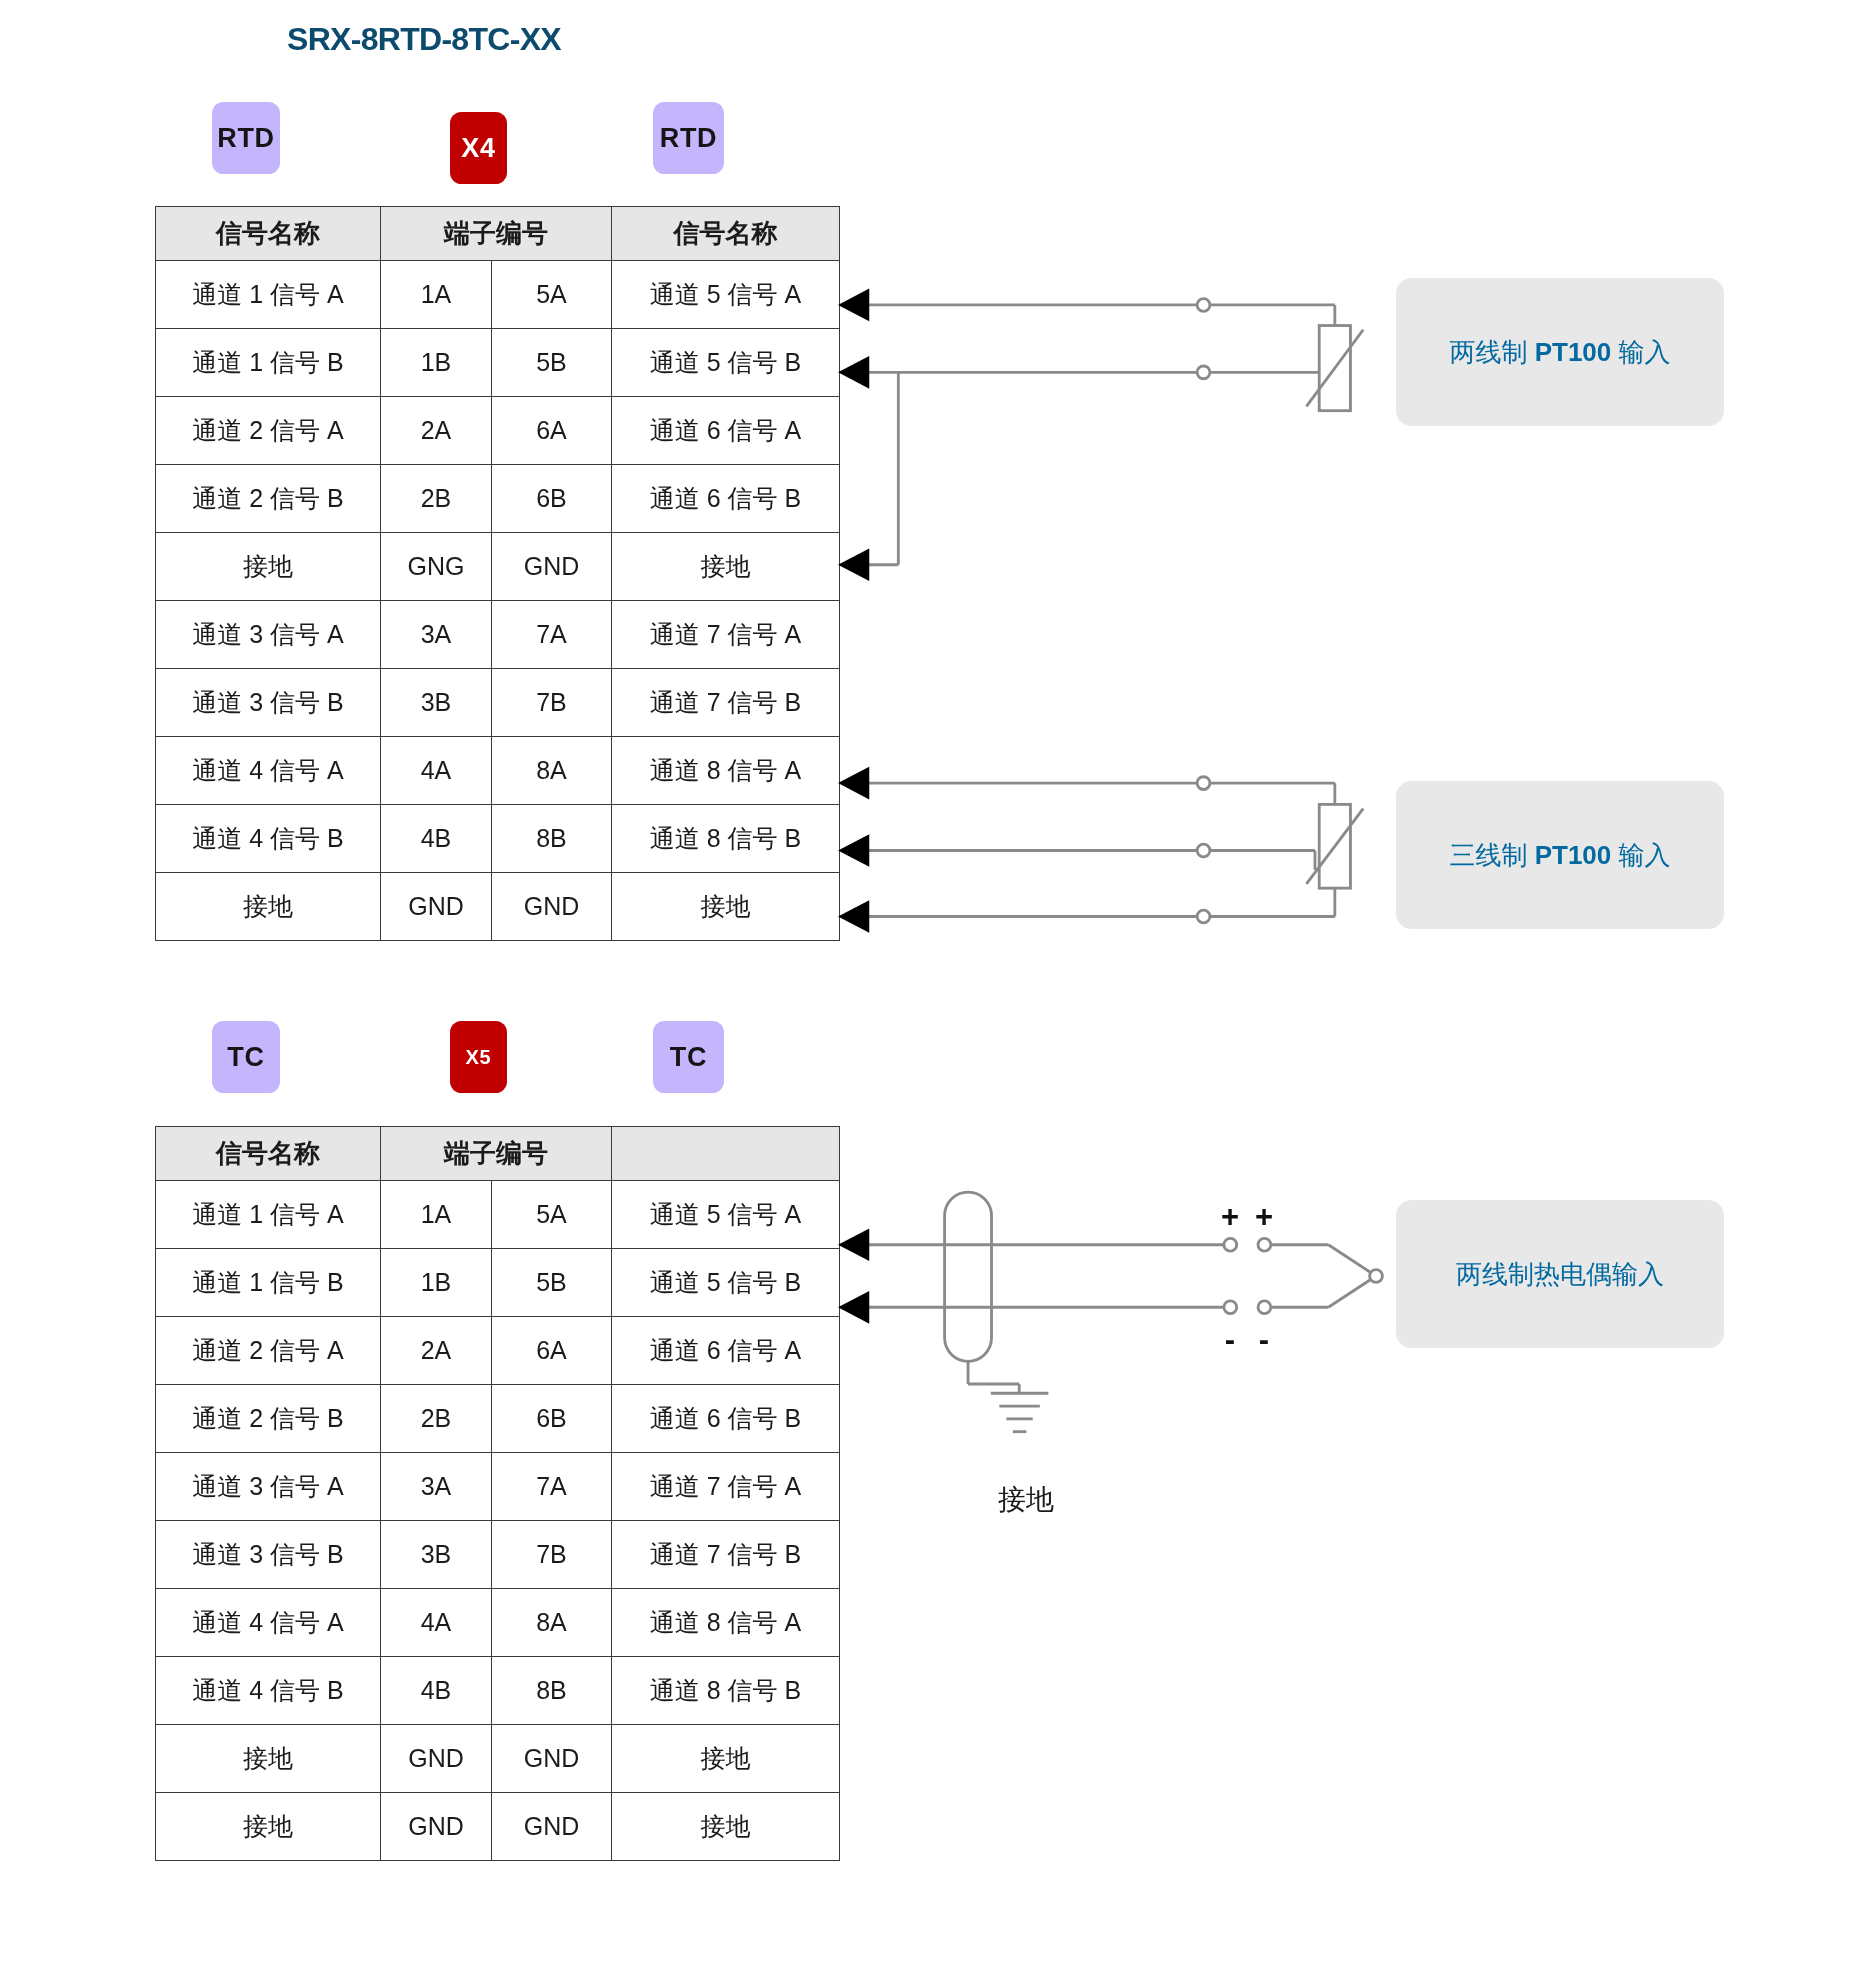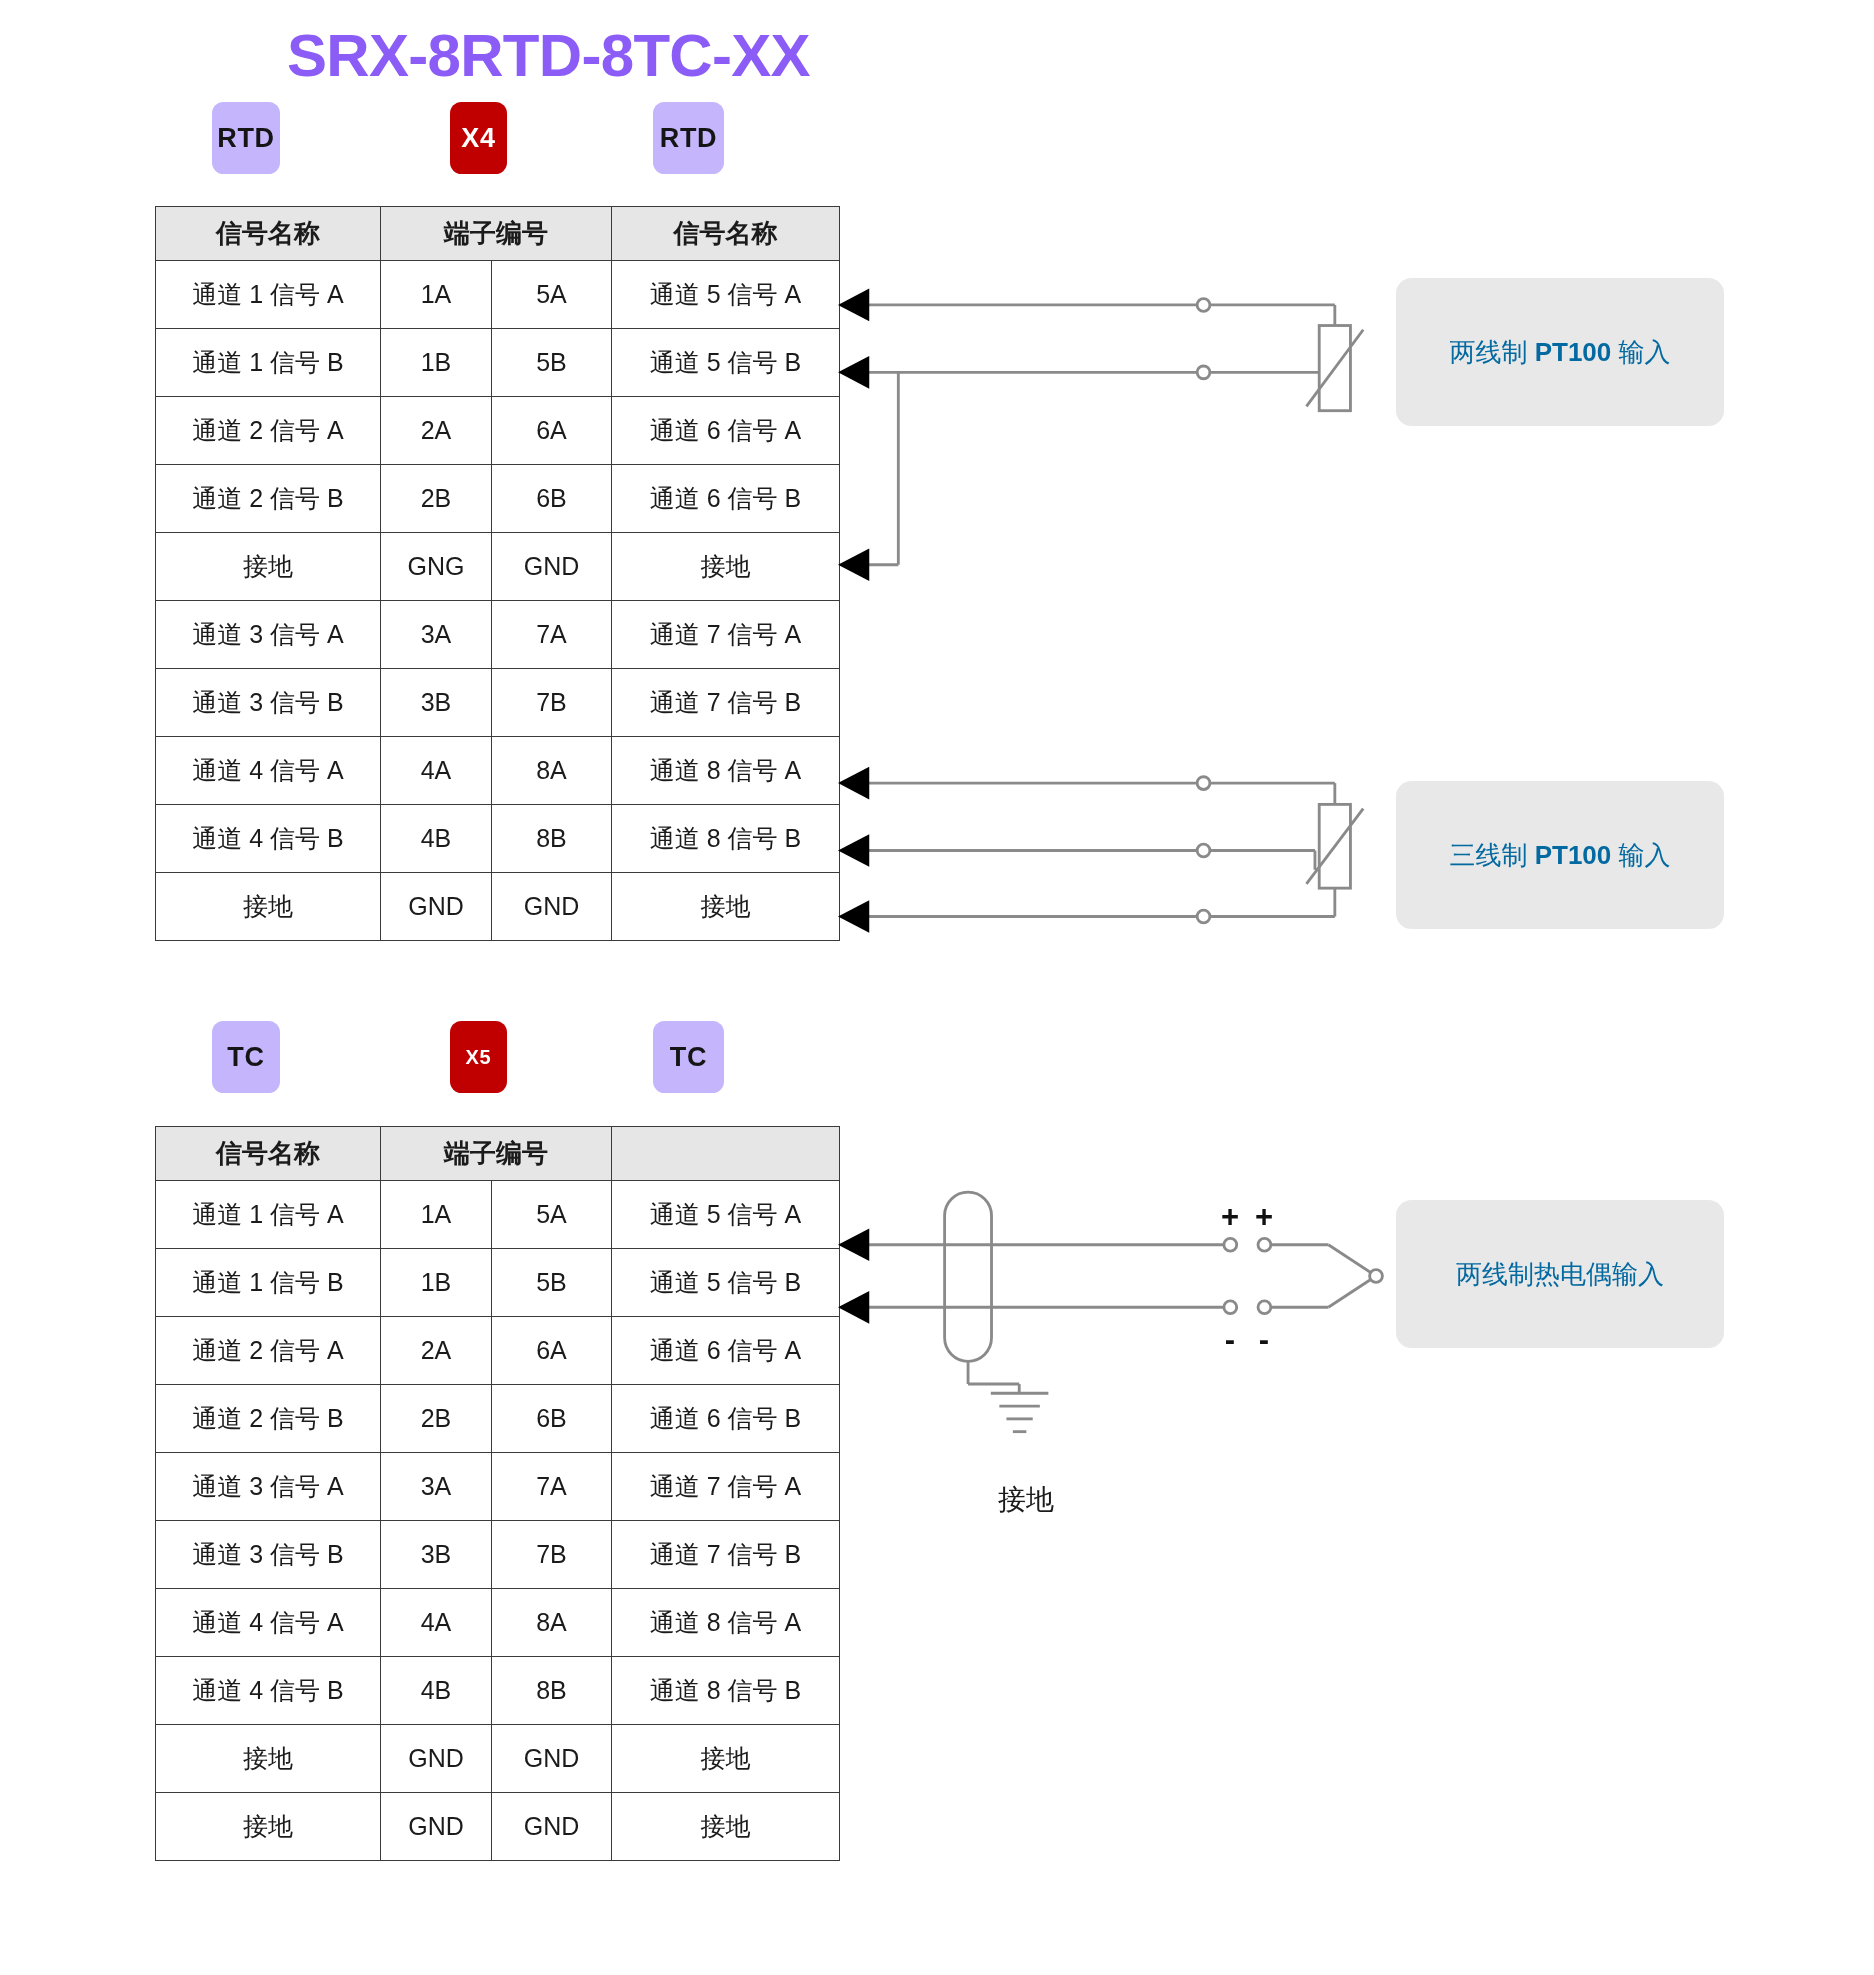--- a/index.html
+++ b/index.html
@@ -6,22 +6,22 @@
   body{
     width:1875px;height:1975px;position:relative;overflow:hidden;
     font-family:"Liberation Sans","DejaVu Sans",sans-serif;
     color:#1a1a1a;
   }
   .abs{position:absolute;}
 
   
   #page-title{
     left:287px; top:21px;
-    font-size:60px; font-weight:bold; letter-spacing:-0.7px;
-    color:#8b5cf6; white-space:nowrap;
+    font-size:32px; font-weight:bold; letter-spacing:-0.7px;
+    color:#0c4a6e; white-space:nowrap;
   }
 
   
   .badge{
     display:flex;align-items:center;justify-content:center;
     border-radius:11.4px;
     font-weight:bold;
     letter-spacing:0.7px;
   }
   .badge.gray{background:#c4b5fd;color:#151515;}
@@ -75,21 +75,21 @@
   }
 </style>
 </head>
 <body>
 
 <div class="abs" id="page-title">SRX-8RTD-8TC-XX</div>
 
 <div class="abs badge gray" style="left:212px;top:102px;width:68px;height:72px;font-size:27px;">
   <span>RTD</span>
 </div>
-<div class="abs badge red" style="left:450px;top:102px;width:57px;height:72px;font-size:27px;">
+<div class="abs badge red" style="left:450px;top:112px;width:57px;height:72px;font-size:27px;">
   <span>X4</span>
 </div>
 <div class="abs badge gray" style="left:653px;top:102px;width:71px;height:72px;font-size:27px;">
   <span>RTD</span>
 </div>
 
 <div class="abs" style="left:155px;top:206px;">
   <table class="wtable">
     <thead>
       <tr>

